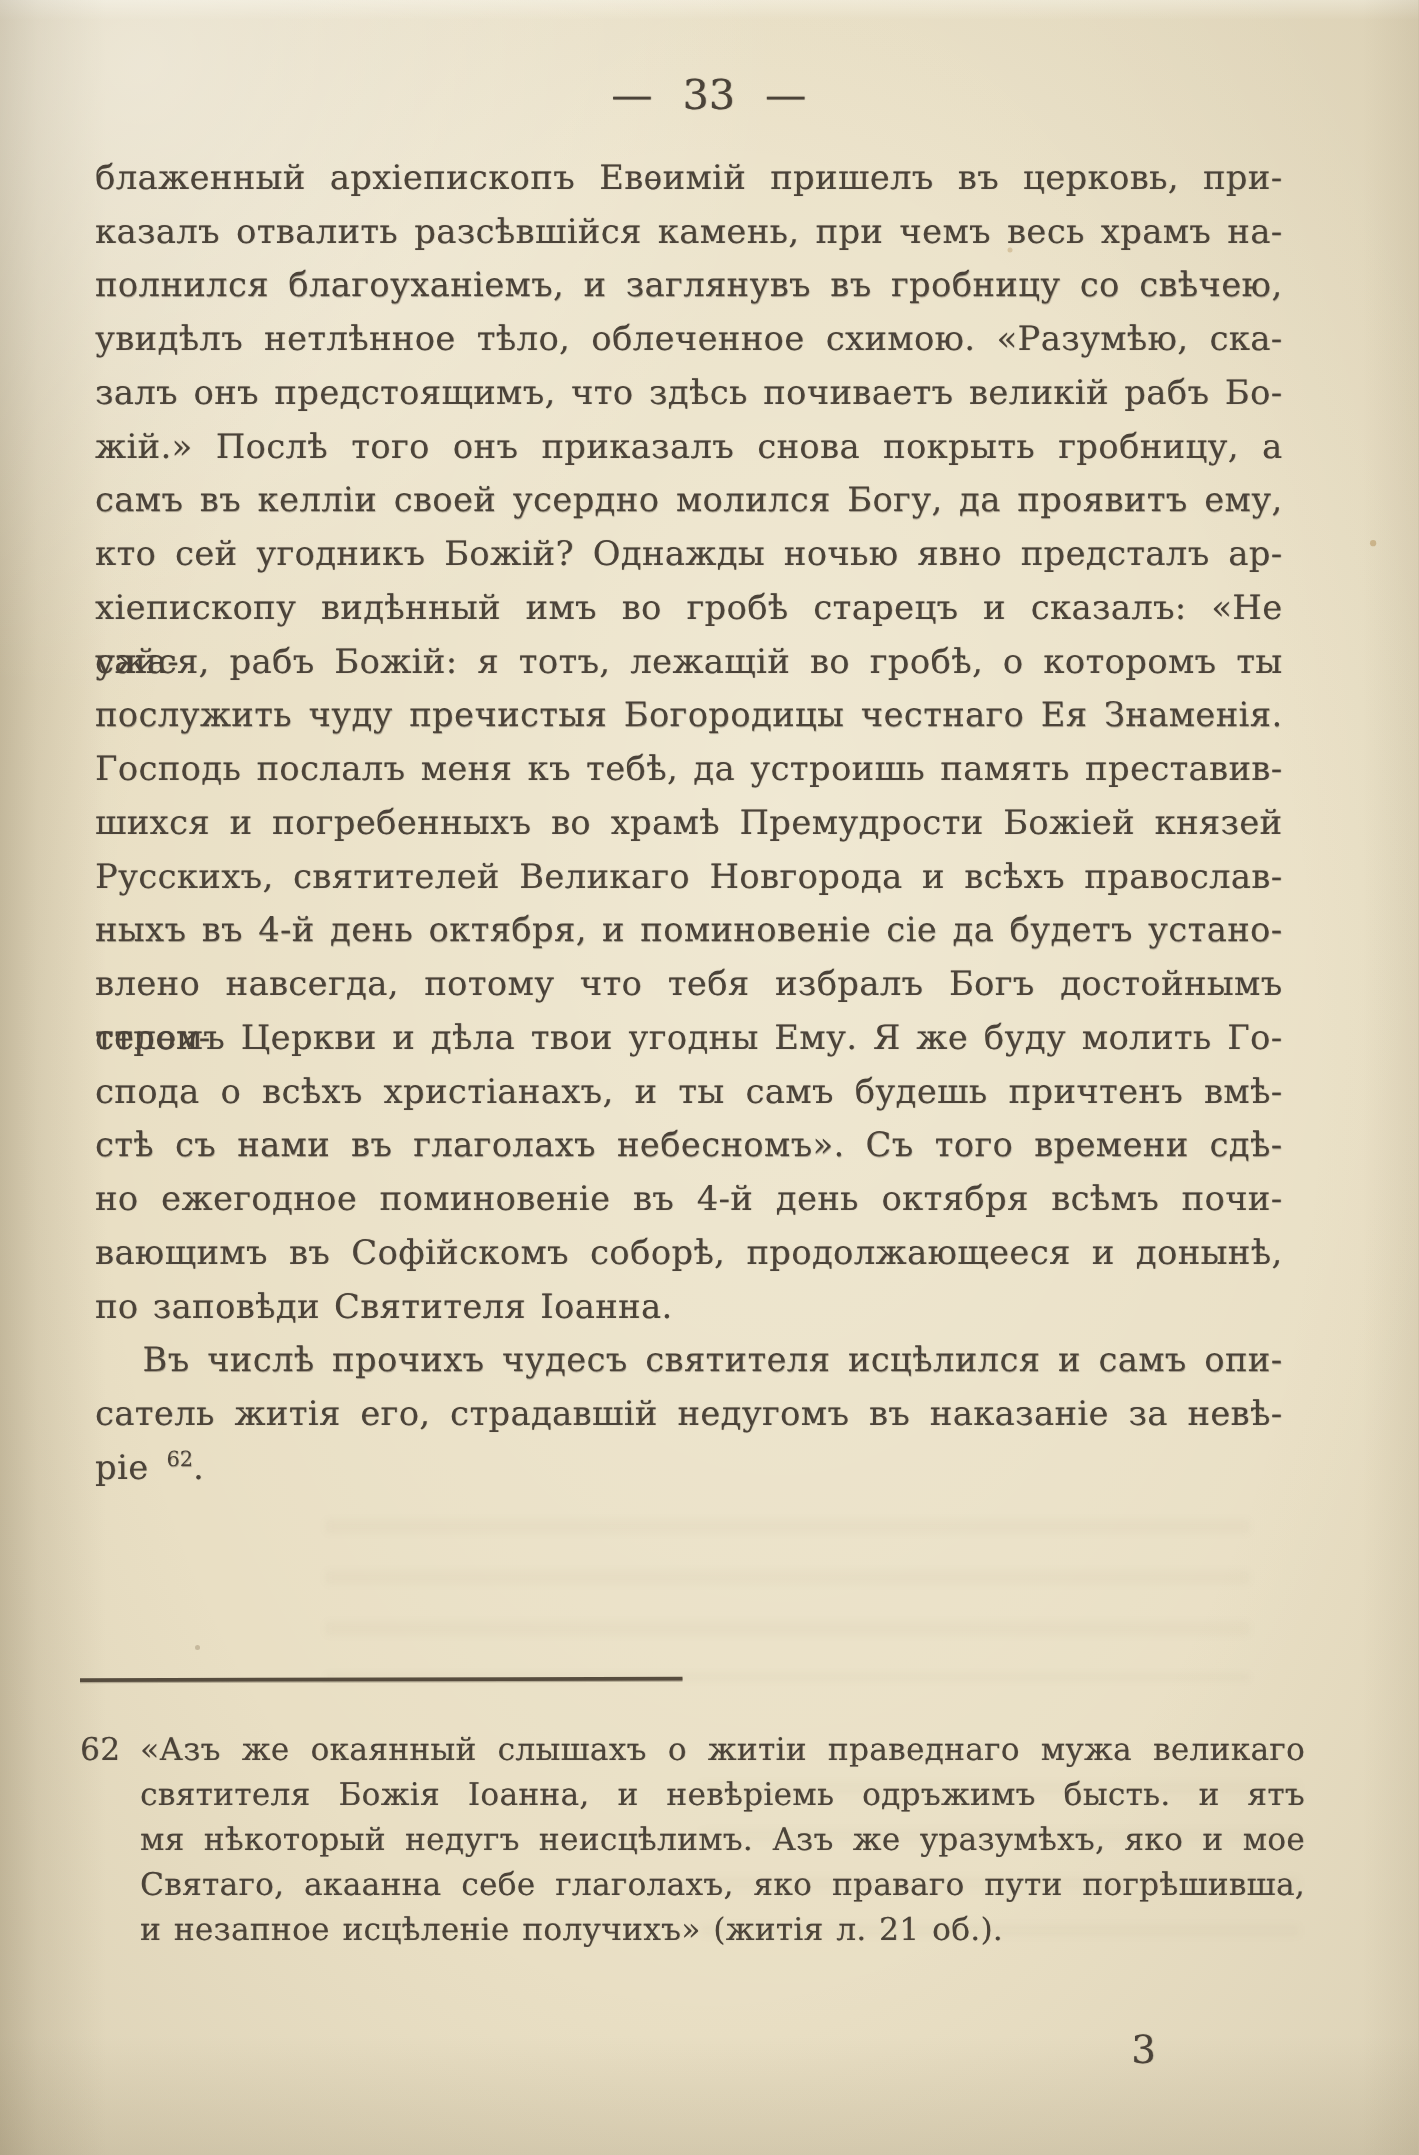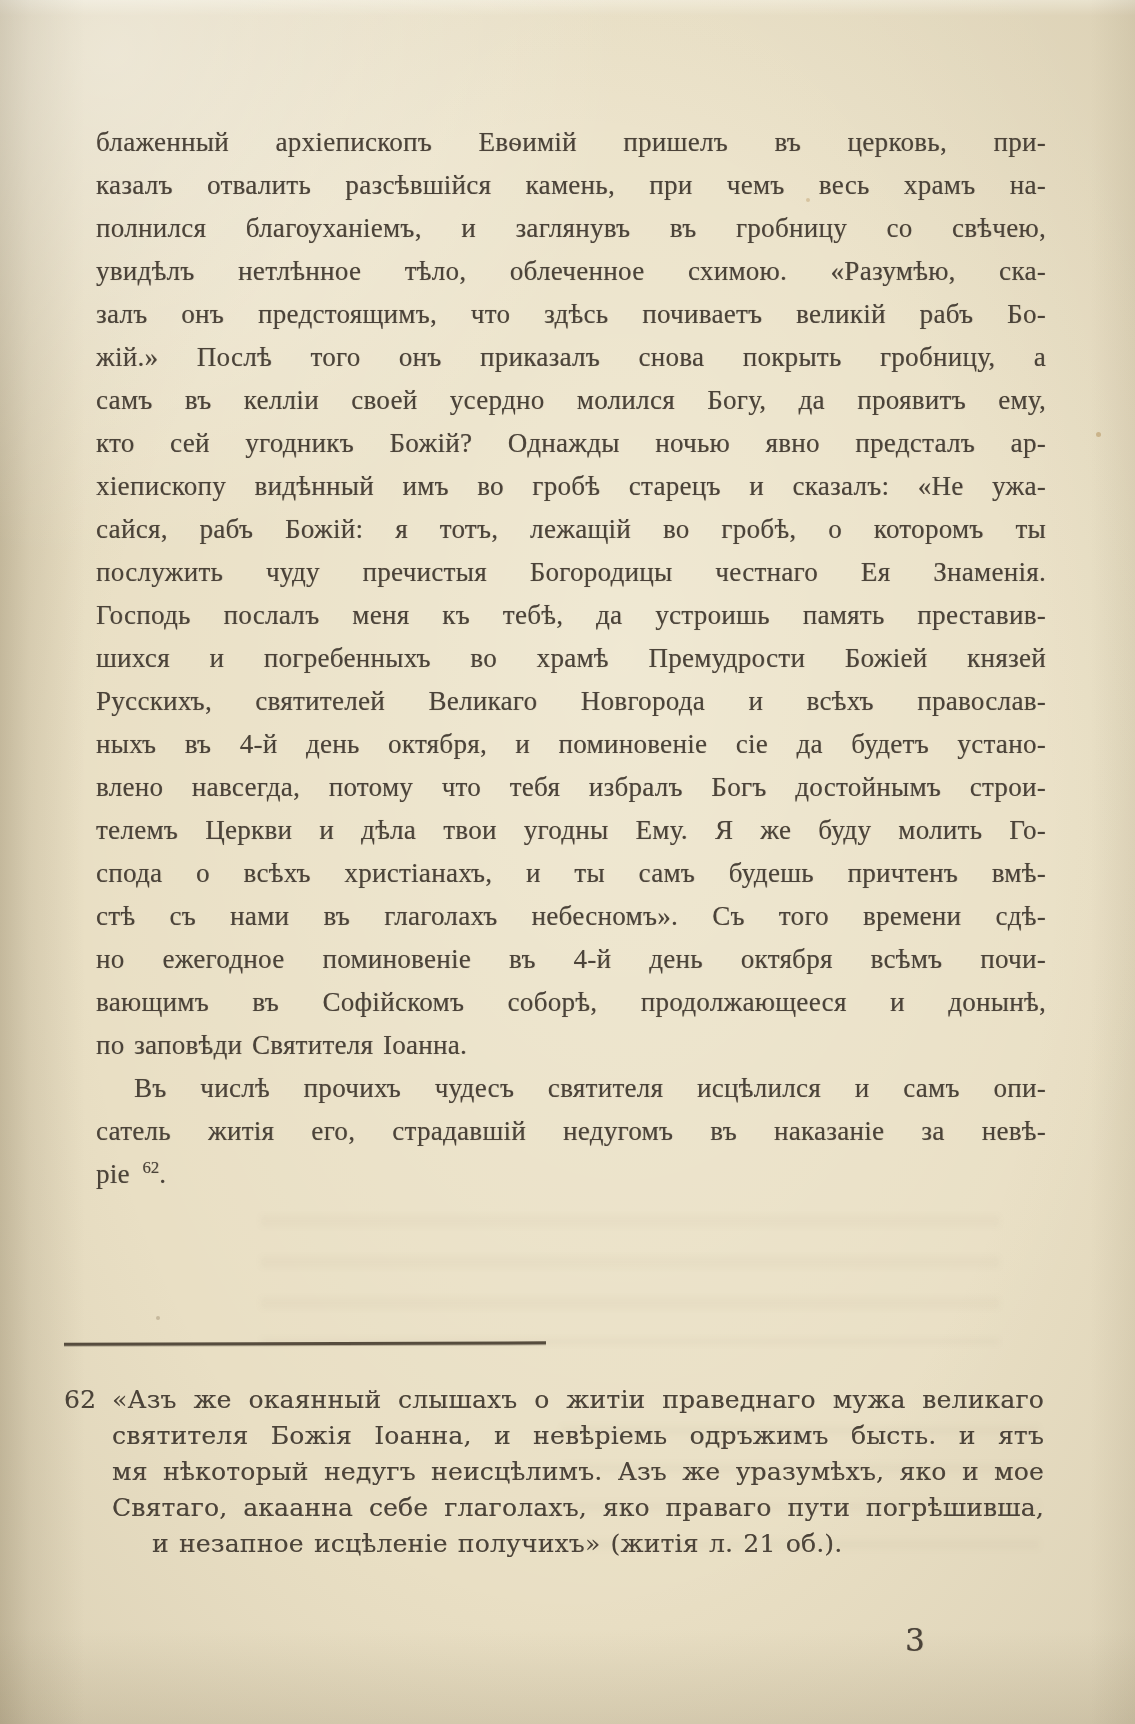--- a/index.html
+++ b/index.html
@@ -29,27 +29,26 @@
     top: 56px; left: 92px; width: 950px;
     text-align: center;
     font-size: 33px;
     color: #4b4339;
     text-shadow: 0.4px 0.4px 0.8px rgba(60,50,40,0.45);
   }
   .header .dash { letter-spacing: 0; }
   .header .num { margin: 0 24px; font-weight: normal; }
   .main-text {
     position: absolute;
-    top: 121px; left: 96px; width: 950px;
+    top: 121px; left: 76px; width: 950px;
     font-size: 27px;
     line-height: 43px;
     letter-spacing: 0.3px;
     word-spacing: 2.5px;
     text-shadow: 0.35px 0.35px 0.7px rgba(60,50,40,0.42);
-    font-family: Liberation Serif, serif;
   }
   .line {
     text-align: justify;
     text-align-last: justify;
     white-space: normal;
     height: 43px;
     overflow: visible;
   }
   .line.para-end { text-align: left; text-align-last: left; }
   .line.indent { text-indent: 38px; }
@@ -80,21 +79,21 @@
   .fn-marker {
     position: absolute;
     left: -48px; top: 0;
     font-size: 25px;
   }
   .fline {
     text-align: justify;
     text-align-last: justify;
     height: 36px;
   }
-  .fline.para-end { text-align: center; text-align-last: left; margin-left: 40px; }
+  .fline.para-end { text-align: center; text-align-last: left; }
   .signature {
     position: absolute;
     top: 1622px; left: 905px;
     font-size: 31px;
     color: #4b4339;
     text-shadow: 0.4px 0.4px 0.8px rgba(60,50,40,0.45);
   }
   .ghost {
     position: absolute;
     pointer-events: none;
@@ -116,20 +115,23 @@
   .speck { position: absolute; border-radius: 50%; pointer-events: none; }
   .speck-1 { left: 1096px; top: 432px; width: 5px; height: 5px; background: rgba(164,122,60,0.40); }
   .speck-2 { left: 806px; top: 198px; width: 4px; height: 4px; background: rgba(170,130,70,0.32); }
   .speck-3 { left: 156px; top: 1316px; width: 4px; height: 4px; background: rgba(120,100,70,0.30); }
 </style>
 </head>
 <body>
 
 <div class="sheet">
 
+  <div class="header">
+    <span class="dash">—</span><span class="num">33</span><span class="dash">—</span>
+  </div>
 
   <div class="main-text">
       <div>
         <div class="line">блаженный архіепископъ Евѳимій пришелъ въ церковь, при-</div>
         <div class="line">казалъ отвалить разсѣвшійся камень, при чемъ весь храмъ на-</div>
         <div class="line">полнился благоуханіемъ, и заглянувъ въ гробницу со свѣчею,</div>
         <div class="line">увидѣлъ нетлѣнное тѣло, облеченное схимою. «Разумѣю, ска-</div>
         <div class="line">залъ онъ предстоящимъ, что здѣсь почиваетъ великій рабъ Бо-</div>
         <div class="line">жій.» Послѣ того онъ приказалъ снова покрыть гробницу, а</div>
         <div class="line">самъ въ келліи своей усердно молился Богу, да проявитъ ему,</div>

